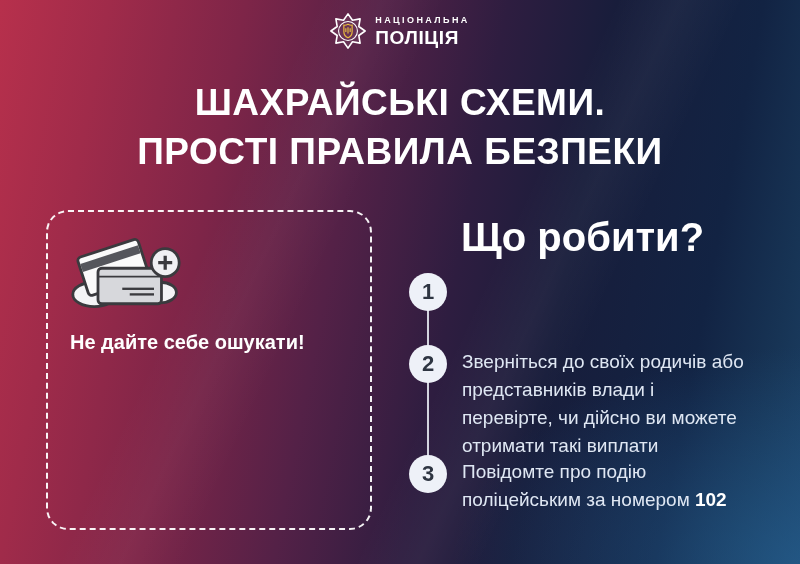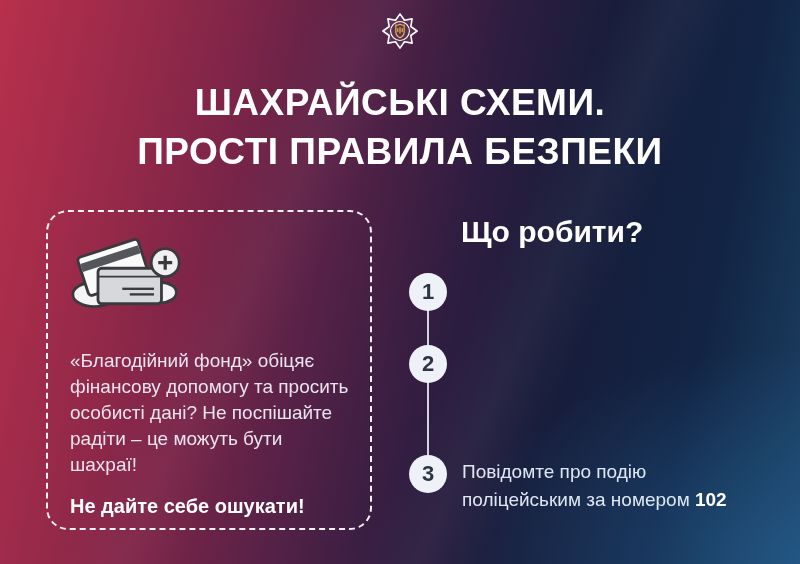--- a/index.html
+++ b/index.html
@@ -75,21 +75,21 @@
     font-size: 20px; font-weight: 800;
     color: #ffffff;
   }
 
   
   .steps-heading {
     position: absolute;
     left: 461px; top: 215px;
     margin: 0;
     color: #ffffff;
-    font-size: 30px; font-weight: 800;
+    font-size: 40px; font-weight: 800;
   }
   .timeline {
     position: absolute;
     left: 409px; top: 273px;
     width: 376px; height: 260px;
   }
   .rail {
     position: absolute;
     left: 18px; top: 19px;
     width: 2px; height: 182px;
@@ -123,20 +123,24 @@
 
   <header class="logo">
     <span class="badge">
       <svg viewBox="0 0 40 40" aria-hidden="true">
         <polygon points="20,1 24.97,7.99 33.44,6.56 32.01,15.03 39,20 32.01,24.97 33.44,33.44 24.97,32.01 20,39 15.03,32.01 6.56,33.44 7.99,24.97 1,20 7.99,15.03 6.56,6.56 15.03,7.99" fill="rgba(255,255,255,0.06)" stroke="#ffffff" stroke-width="1.8" stroke-linejoin="round"></polygon>
         <circle cx="20" cy="20" r="10.5" fill="none" stroke="#ffffff" stroke-width="1.2"></circle>
         <path d="M20 12.5 c2.8 1.4 4.6 1 4.6 1 v7.2 c0 4.6 -4.6 6.8 -4.6 6.8 c0 0 -4.6 -2.2 -4.6 -6.8 v-7.2 c0 0 1.8 0.4 4.6 -1 z" fill="none" stroke="#e9bb3f" stroke-width="1.3"></path>
         <path d="M17.6 17 v4.2 M20 15.8 v7 M22.4 17 v4.2" stroke="#e9bb3f" stroke-width="1.3" fill="none"></path>
       </svg>
     </span>
+    <span class="logo-text">
+      <span class="logo-top">НАЦІОНАЛЬНА</span>
+      <span class="logo-bottom">ПОЛІЦІЯ</span>
+    </span>
   </header>
 
   <h1 class="title">
     <span>ШАХРАЙСЬКІ СХЕМИ.</span><br>
     <span>ПРОСТІ ПРАВИЛА БЕЗПЕКИ</span>
   </h1>
 
   <section class="scheme-card">
     <div class="card-top">
       <span class="card-icon">
@@ -149,38 +153,38 @@
           </g>
           <rect x="30" y="40" width="68" height="38" rx="4" fill="#d7d8dc" stroke="#3a3a3e" stroke-width="3"></rect>
           <line x1="31" y1="49" x2="97" y2="49" stroke="#3a3a3e" stroke-width="2"></line>
           <line x1="56" y1="62" x2="90" y2="62" stroke="#3a3a3e" stroke-width="2.5"></line>
           <line x1="64" y1="68" x2="90" y2="68" stroke="#3a3a3e" stroke-width="2.5"></line>
           <circle cx="102" cy="34" r="15" fill="#f0f0f3" stroke="#3a3a3e" stroke-width="3"></circle>
           <path d="M102 26.5 v15 M94.5 34 h15" stroke="#3a3a3e" stroke-width="3.5" fill="none"></path>
         </svg>
       </span>
     </div>
-    <p class="card-body">«Благодійний фонд» обіцяє
-фінансову допомогу та просить
-особисті дані? Не поспішайте
-радіти – це можуть бути шахраї!</p>
     <p class="card-warning">Не дайте себе ошукати!</p>
   </section>
 
   <h2 class="steps-heading">Що робити?</h2>
 
   <div class="timeline">
     <div class="rail"></div>
 
     <div class="step step-1">
       <div class="num">1</div>
     </div>
 
     <div class="step step-2">
       <div class="num">2</div>
+      <div class="txt">Зверніться до своїх родичів або
+представників влади і
+перевірте, чи дійсно ви можете
+отримати такі виплати</div>
     </div>
 
     <div class="step step-3">
       <div class="num">3</div>
       <div class="txt"><span>Повідомте про подію
 поліцейським за номером </span><b>102</b></div>
     </div>
   </div>
 
 </div>

